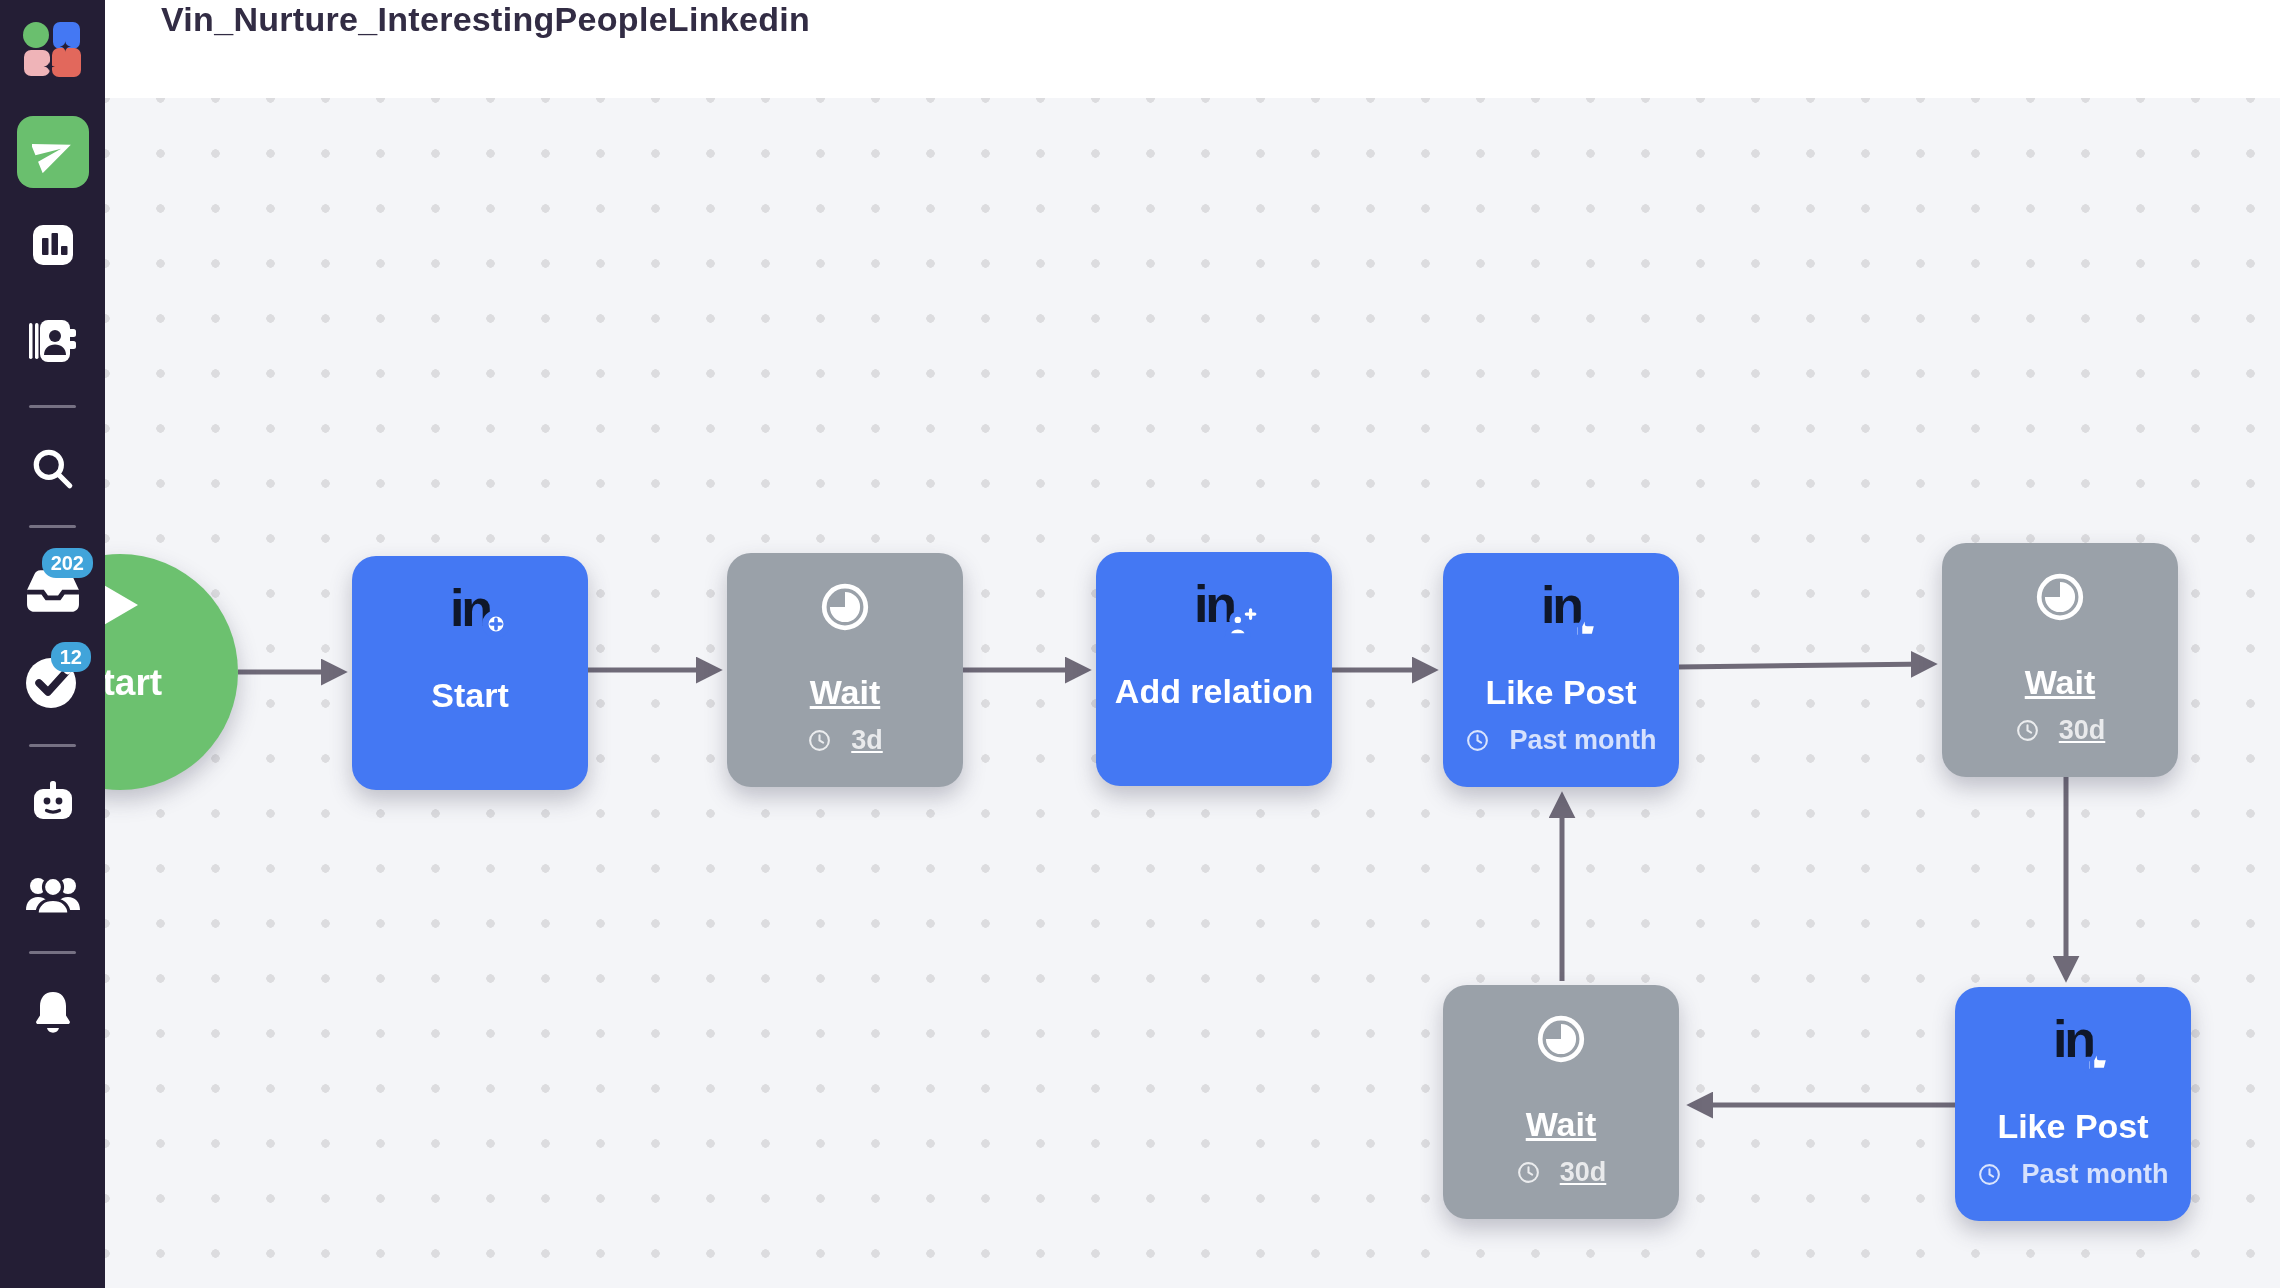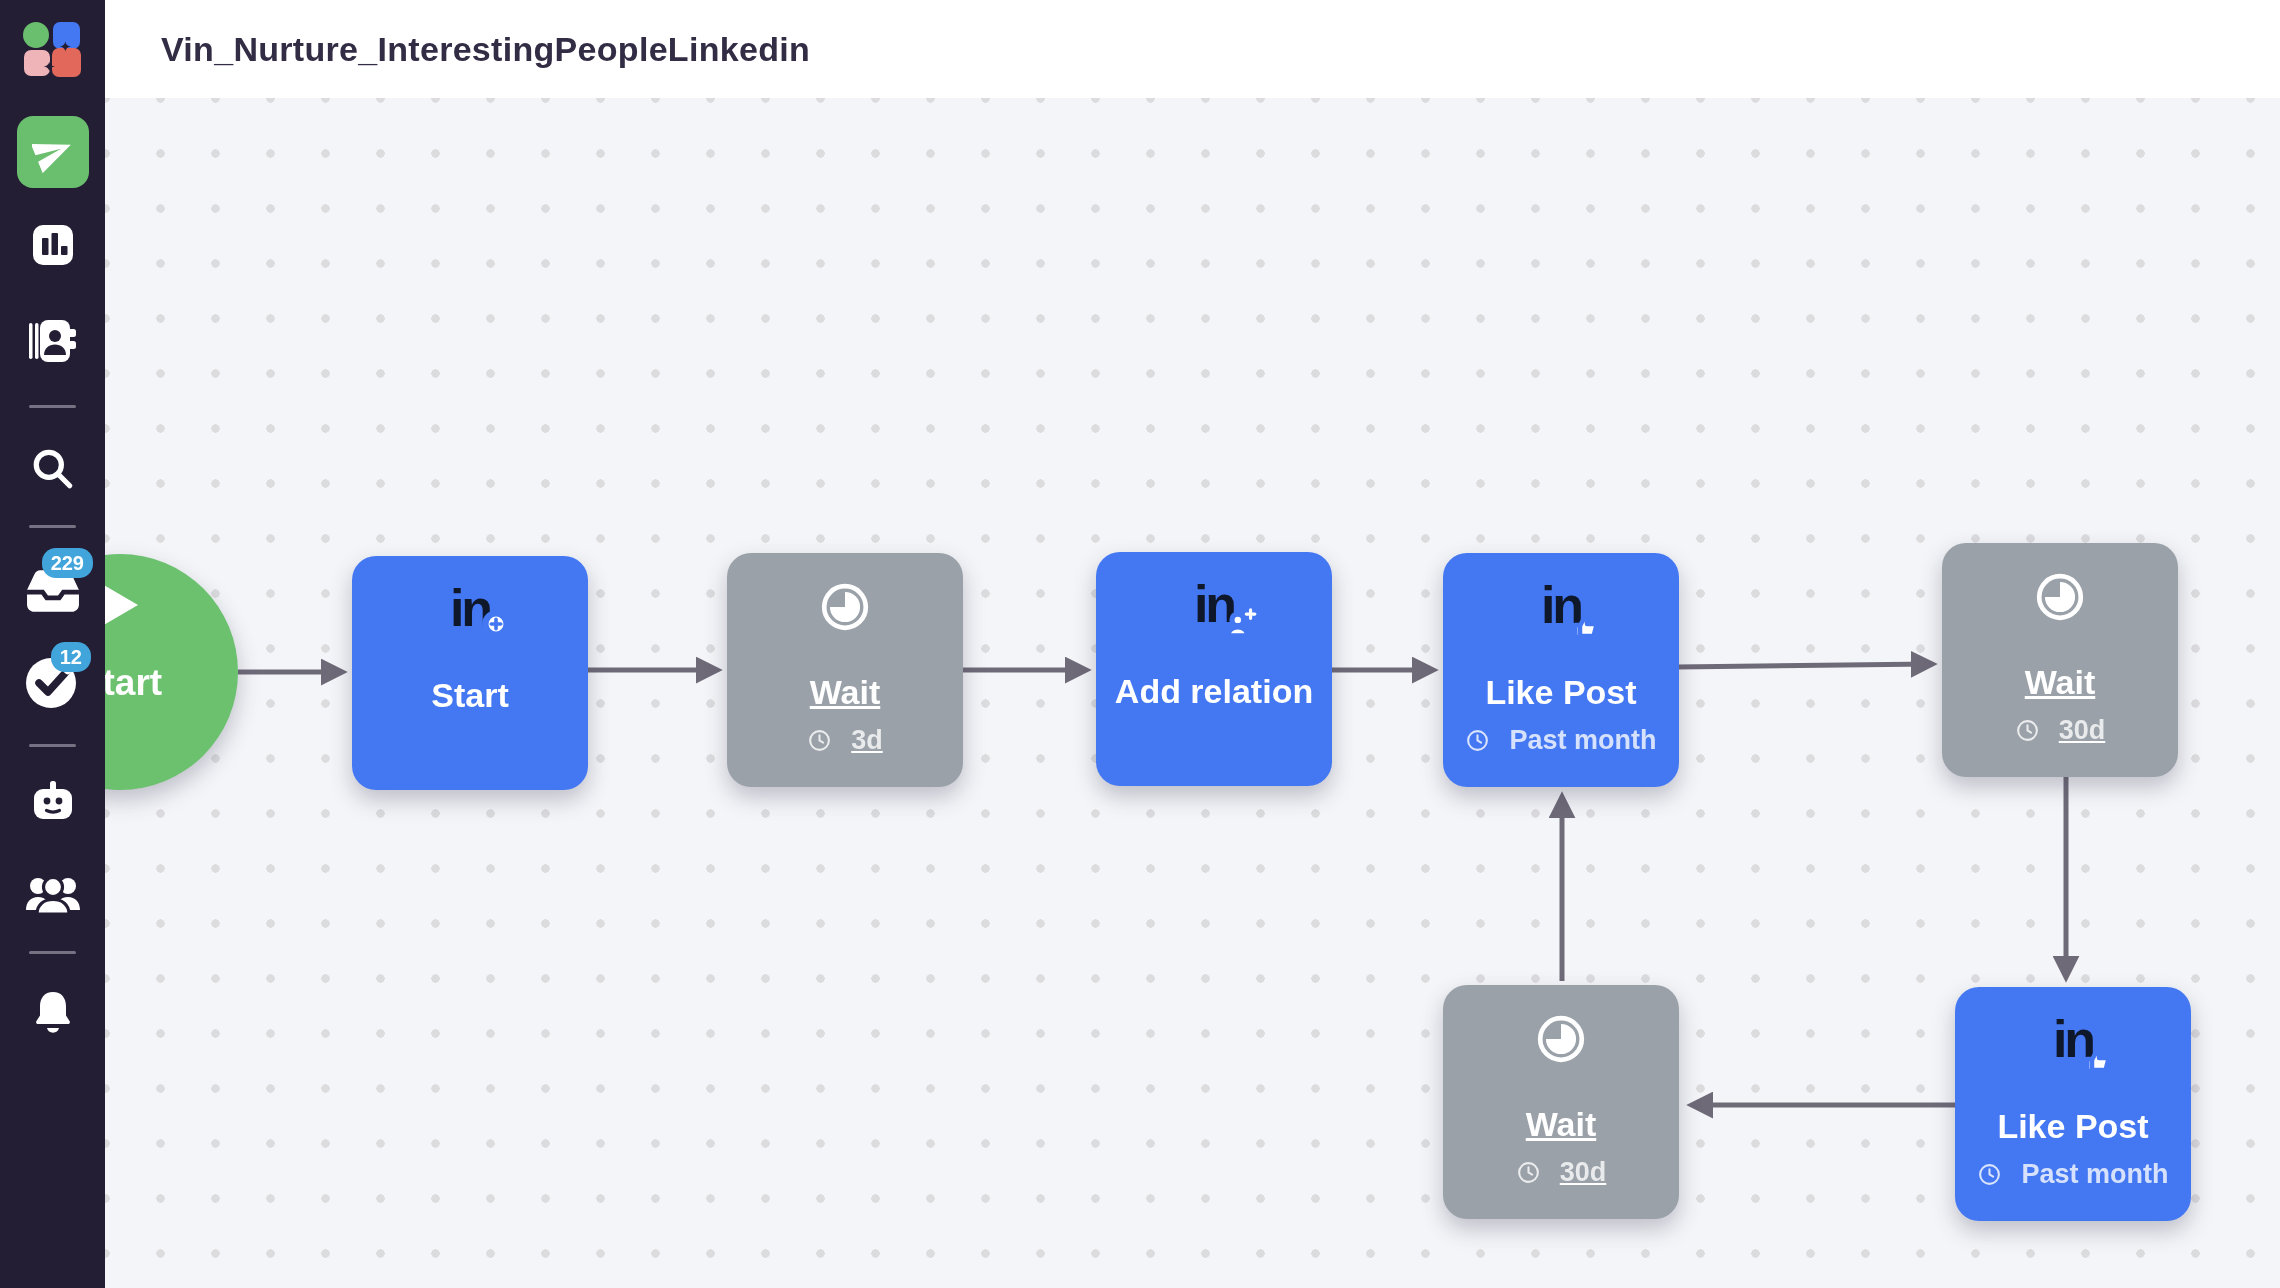--- a/index.html
+++ b/index.html
@@ -14,21 +14,21 @@
   .logo .lg-blue   { left:32px; top:0;    width:27px; height:27px; border-radius:7px;  background:#4478f3; }
   .logo .lg-pink   { left:3px;  top:28px; width:26px; height:26px; border-radius:7px;  background:#efb4b8; }
   .logo .lg-red    { left:31px; top:26px; width:29px; height:29px; border-radius:7px;  background:#e2685c; }
   .logo .lg-spark1 { left:38px; top:16px; color:#241e35; font-size:15px; z-index:2; }
   .logo .lg-spark2 { left:22px; top:36px; color:#241e35; font-size:15px; z-index:2; }
   .nav-active { position:absolute; left:17px; top:116px; width:72px; height:72px; border-radius:16px; background:#6abf6e; display:flex; align-items:center; justify-content:center; }
   .divider { position:absolute; left:29px; width:47px; height:3px; border-radius:2px; background:#767183; }
   .badge { position:absolute; background:#41a4da; color:#fff; font-weight:700; font-size:20px; line-height:1; padding:5px 9px; border-radius:14px; z-index:2; }
 
   
-  .header { position:absolute; left:105px; top:0; width:2175px; height:98px; background:#ffffff; z-index:20; display:flex; align-items:center; }
+  .header { position:absolute; left:105px; top:0; width:2175px; height:98px; background:#ffffff; z-index:20; display:flex; align-items:flex-start; }
   .title { margin-left:56px; font-size:34px; font-weight:700; color:#322c44; letter-spacing:0.3px; }
 
   
   .canvas { position:absolute; left:105px; top:98px; width:2175px; height:1190px; overflow:hidden;
             background-color:#f4f5f8;
             background-image:radial-gradient(circle, #dcdcdf 4px, transparent 4.5px);
             background-size:55px 55px; background-position:-27px -27px; }
   .edges { position:absolute; left:0; top:0; z-index:1; }
 
   .node { position:absolute; z-index:5; display:flex; flex-direction:column; align-items:center; color:#fff;
@@ -91,21 +91,21 @@
   <div class="side-item" style="top:446px">
     <svg width="46" height="46" viewBox="0 0 44 44" fill="none" stroke="#fff" stroke-width="5" stroke-linecap="round">
       <circle cx="18" cy="18" r="12"></circle>
       <path d="M27.5 27.5 38 38"></path>
     </svg>
   </div>
 
   <div class="divider" style="top:525px"></div>
 
   <div class="side-item" style="top:566px">
-    <span class="badge" style="top:-18px; right:12px">229</span>
+    <span class="badge" style="top:-18px; right:12px">202</span>
     <svg width="54" height="48" viewBox="0 0 52 46">
       <path d="M14 4h24c3 0 5 1.6 6 4l7 15v14c0 4-3 7-7 7H8c-4 0-7-3-7-7V23L8 8c1-2.4 3-4 6-4z" fill="#fff"></path>
       <path d="M1 25h15l4 5.5h12l4-5.5h15" fill="none" stroke="#241e35" stroke-width="4.5"></path>
     </svg>
   </div>
 
   <div class="side-item" style="top:652px">
     <span class="badge" style="top:-10px; right:14px">12</span>
     <svg width="58" height="58" viewBox="0 0 58 58">
       <circle cx="27" cy="31" r="25" fill="#fff"></circle>

